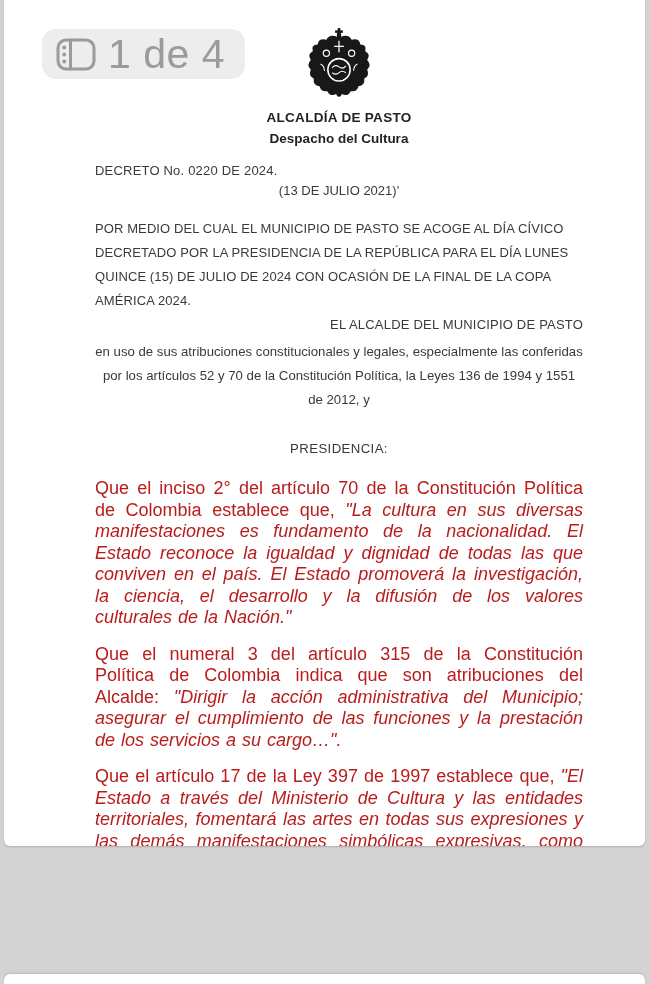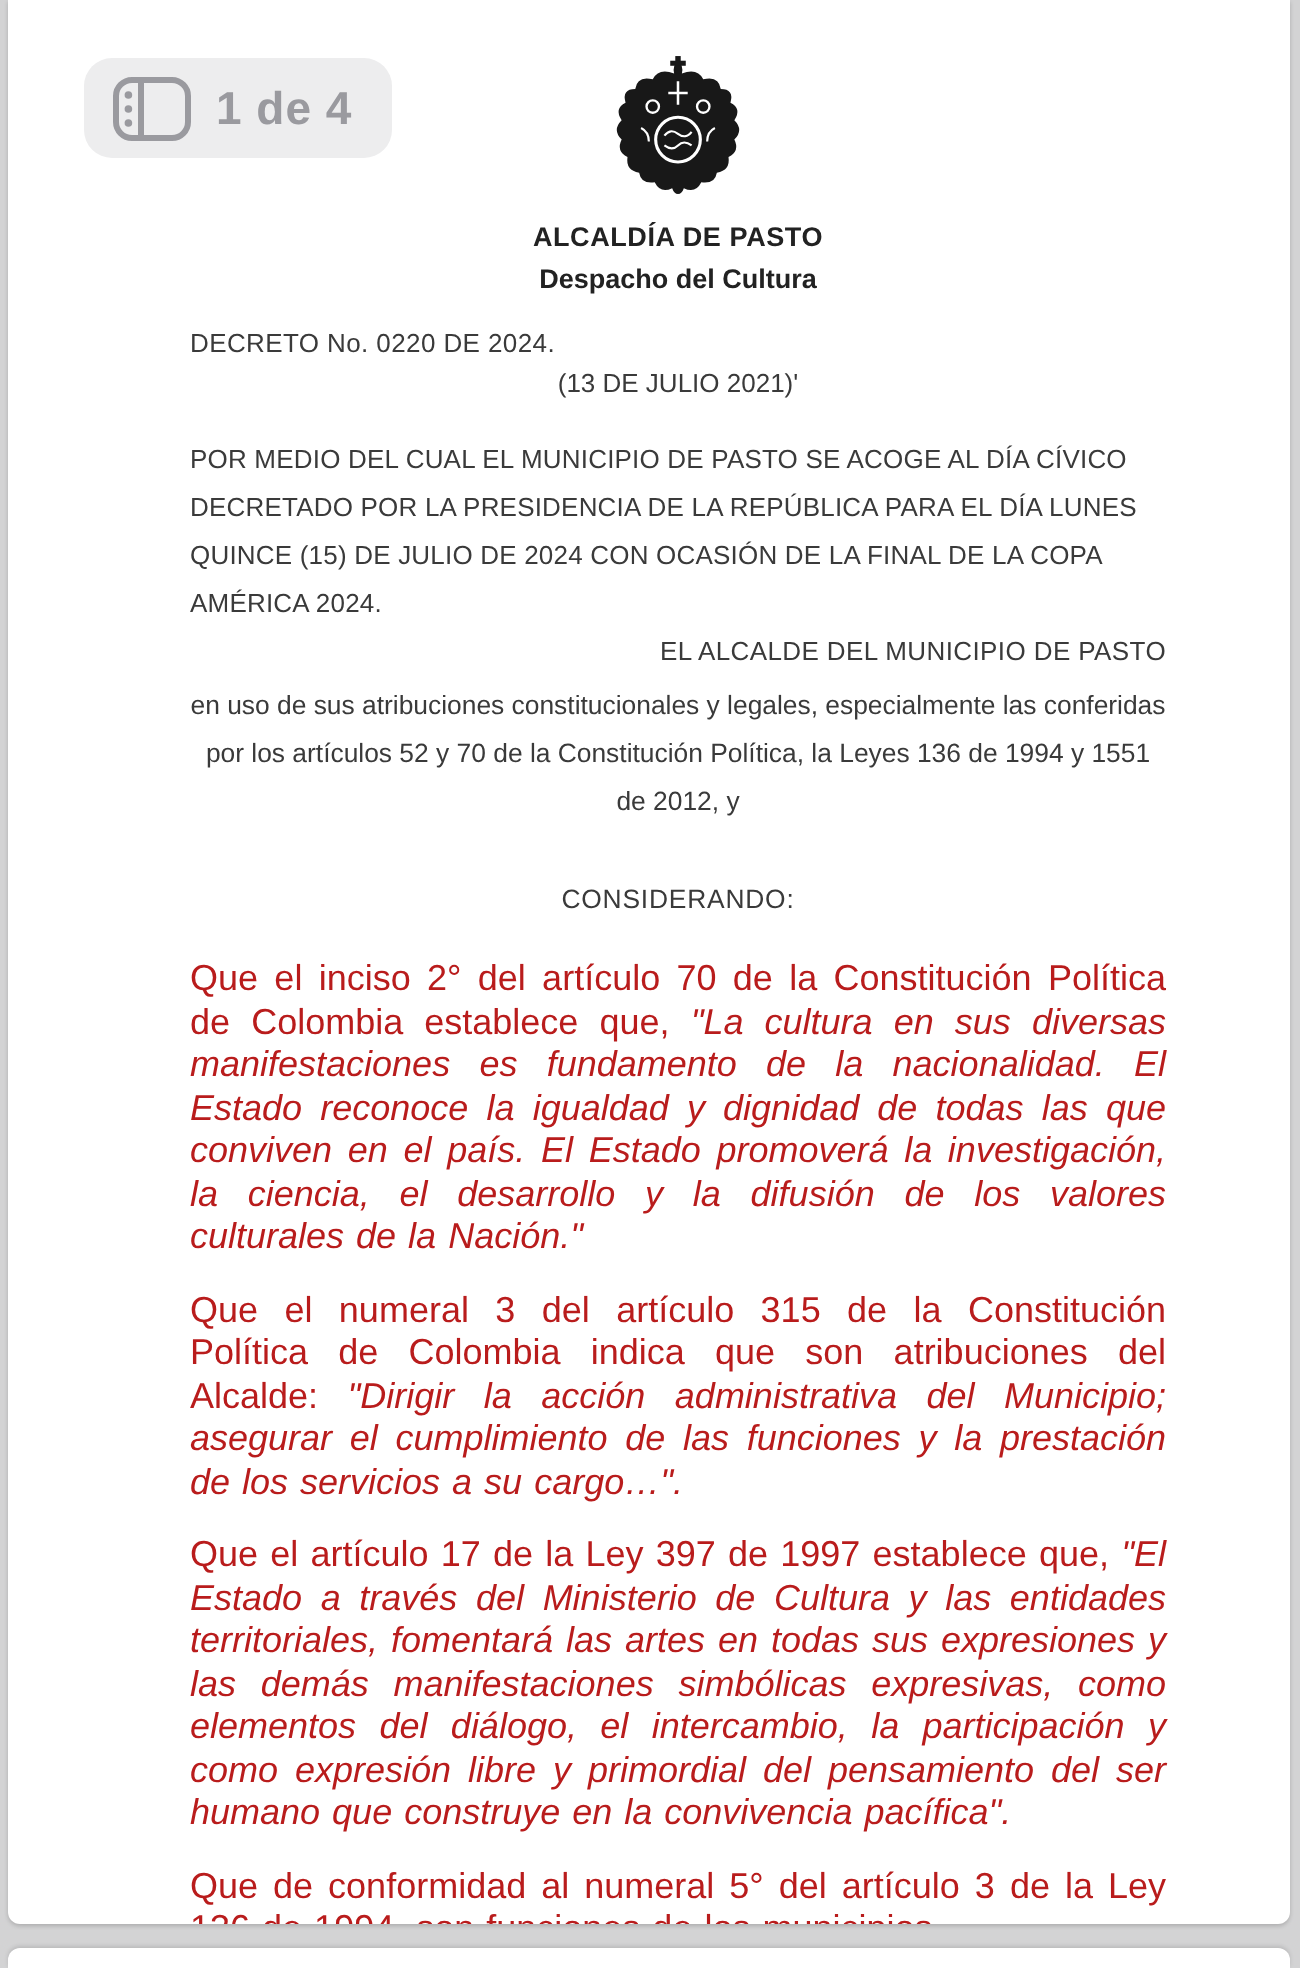--- a/index.html
+++ b/index.html
@@ -16,21 +16,21 @@
     inset: 0;
   }
   .page {
     position: absolute;
     left: 4px;
     right: 5px;
     background: #ffffff;
   }
   .page-1 {
     top: 0;
-    height: 962px;
+    height: 846px;
     border-radius: 0 0 6px 6px;
     box-shadow: 0 1px 2px rgba(0,0,0,0.18);
     overflow: hidden;
   }
   .page-2 {
     top: 974px;
     bottom: 0;
     border-radius: 6px 6px 0 0;
     box-shadow: 0 -1px 2px rgba(0,0,0,0.12);
   }
@@ -44,22 +44,22 @@
     background: #ededee;
     border-radius: 14px;
     display: flex;
     align-items: center;
     gap: 12px;
     color: #9a9a9f;
     z-index: 5;
   }
   .page-badge svg { display: block; }
   .page-badge .badge-label {
-    font-size: 23px;
-    font-weight: 700;
+    font-size: 41px;
+    font-weight: 400;
     letter-spacing: 0.5px;
     color: #9a9a9f;
   }
   
   .doc {
     position: absolute;
     top: 0; left: 0; right: 0; bottom: 0;
     padding: 26px 62px 0 91px;
     color: #3a3a3a;
   }
@@ -156,21 +156,21 @@
 
       <div class="decree-no">DECRETO No. 0220 DE 2024.</div>
       <div class="decree-date">(13 DE JULIO 2021)'</div>
 
       <div class="decree-title">POR MEDIO DEL CUAL EL MUNICIPIO DE PASTO SE ACOGE AL DÍA CÍVICO DECRETADO POR LA PRESIDENCIA DE LA REPÚBLICA PARA EL DÍA LUNES QUINCE (15) DE JULIO DE 2024 CON OCASIÓN DE LA FINAL DE LA COPA AMÉRICA 2024.</div>
 
       <div class="issuer">EL ALCALDE DEL MUNICIPIO DE PASTO</div>
 
       <div class="preamble">en uso de sus atribuciones constitucionales y legales, especialmente las conferidas por los artículos 52 y 70 de la Constitución Política, la Leyes 136 de 1994 y 1551 de 2012, y</div>
 
-      <div class="considering">CONSIDERANDO:</div>
+      <div class="considering">PRESIDENCIA:</div>
 
       <div class="paragraphs" id="paragraphs">
           <p class="para"><span class="seg">Que el inciso 2° del artículo 70 de la Constitución Política de Colombia establece que, </span><span class="it">"La cultura en sus diversas manifestaciones es fundamento de la nacionalidad. El Estado reconoce la igualdad y dignidad de todas las que conviven en el país. El Estado promoverá la investigación, la ciencia, el desarrollo y la difusión de los valores culturales de la Nación."</span></p>
           <p class="para"><span class="seg">Que el numeral 3 del artículo 315 de la Constitución Política de Colombia indica que son atribuciones del Alcalde: </span><span class="it">"Dirigir la acción administrativa del Municipio; asegurar el cumplimiento de las funciones y la prestación de los servicios a su cargo…".</span></p>
           <p class="para"><span class="seg">Que el artículo 17 de la Ley 397 de 1997 establece que, </span><span class="it">"El Estado a través del Ministerio de Cultura y las entidades territoriales, fomentará las artes en todas sus expresiones y las demás manifestaciones simbólicas expresivas, como elementos del diálogo, el intercambio, la participación y como expresión libre y primordial del pensamiento del ser humano que construye en la convivencia pacífica".</span></p>
           <p class="para"><span class="seg">Que de conformidad al numeral 5° del artículo 3 de la Ley 136 de 1994, son funciones de los municipios </span></p>
         </div>
 
     </div>
   </div>

